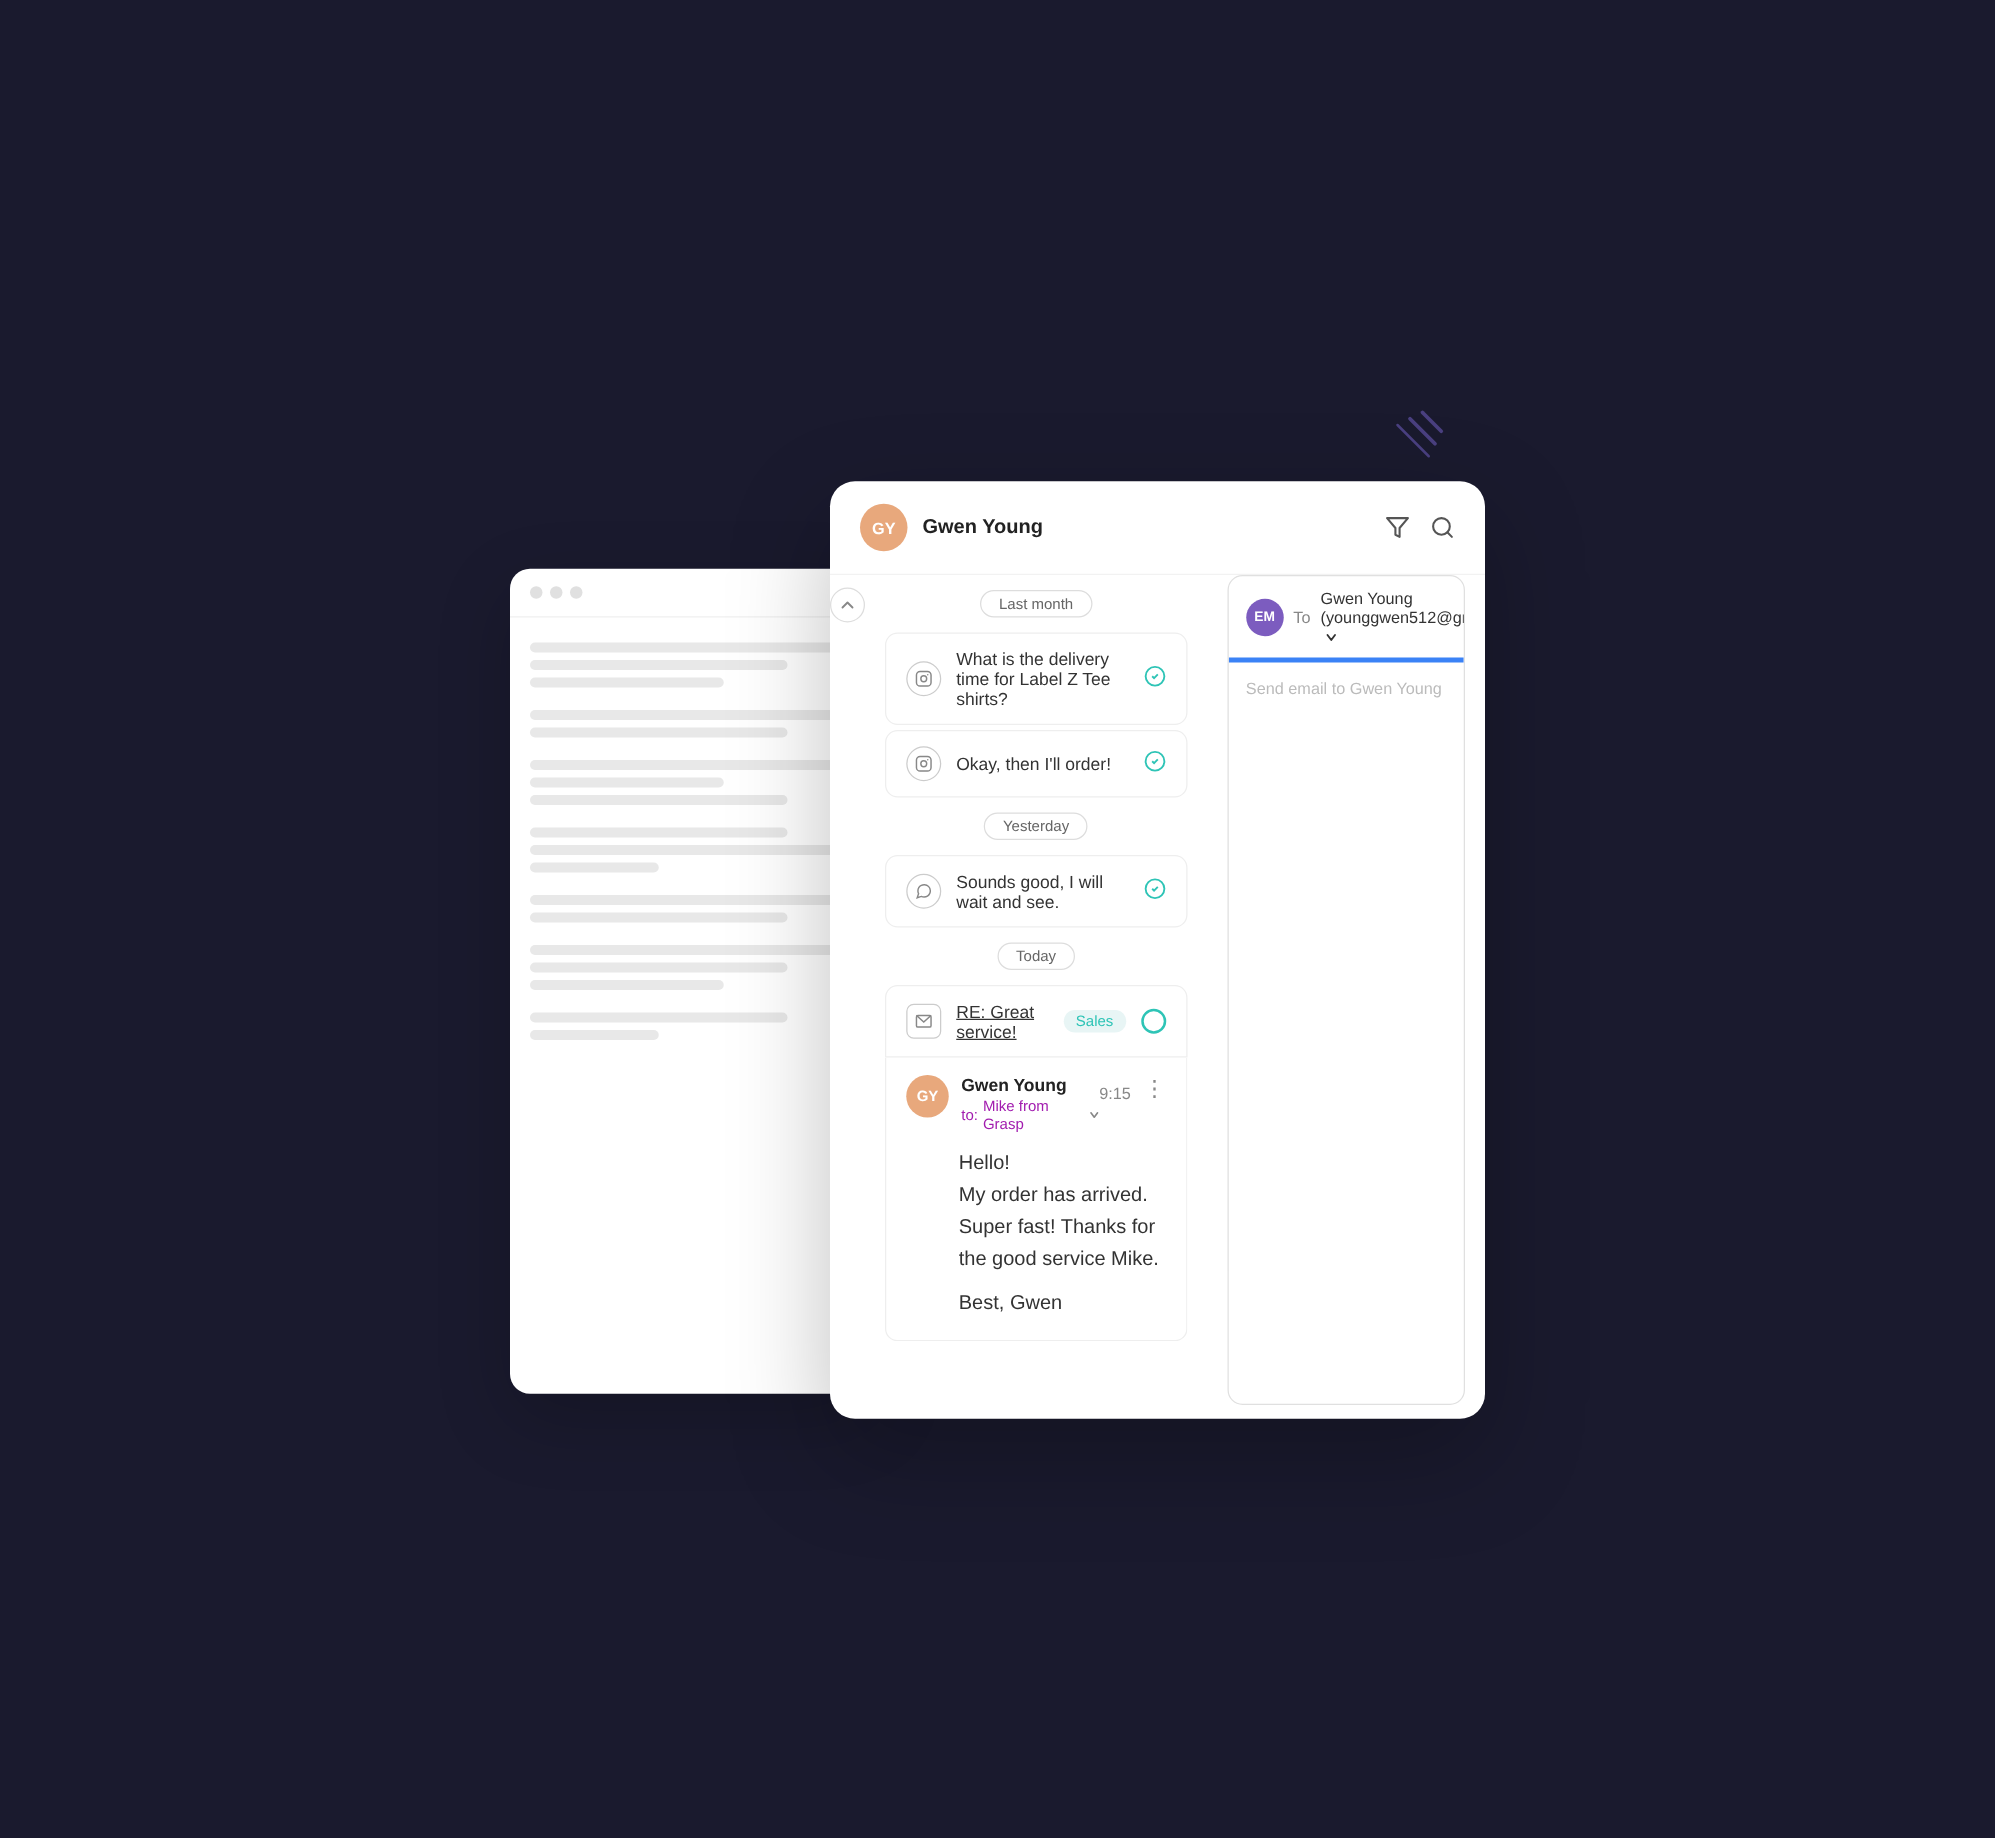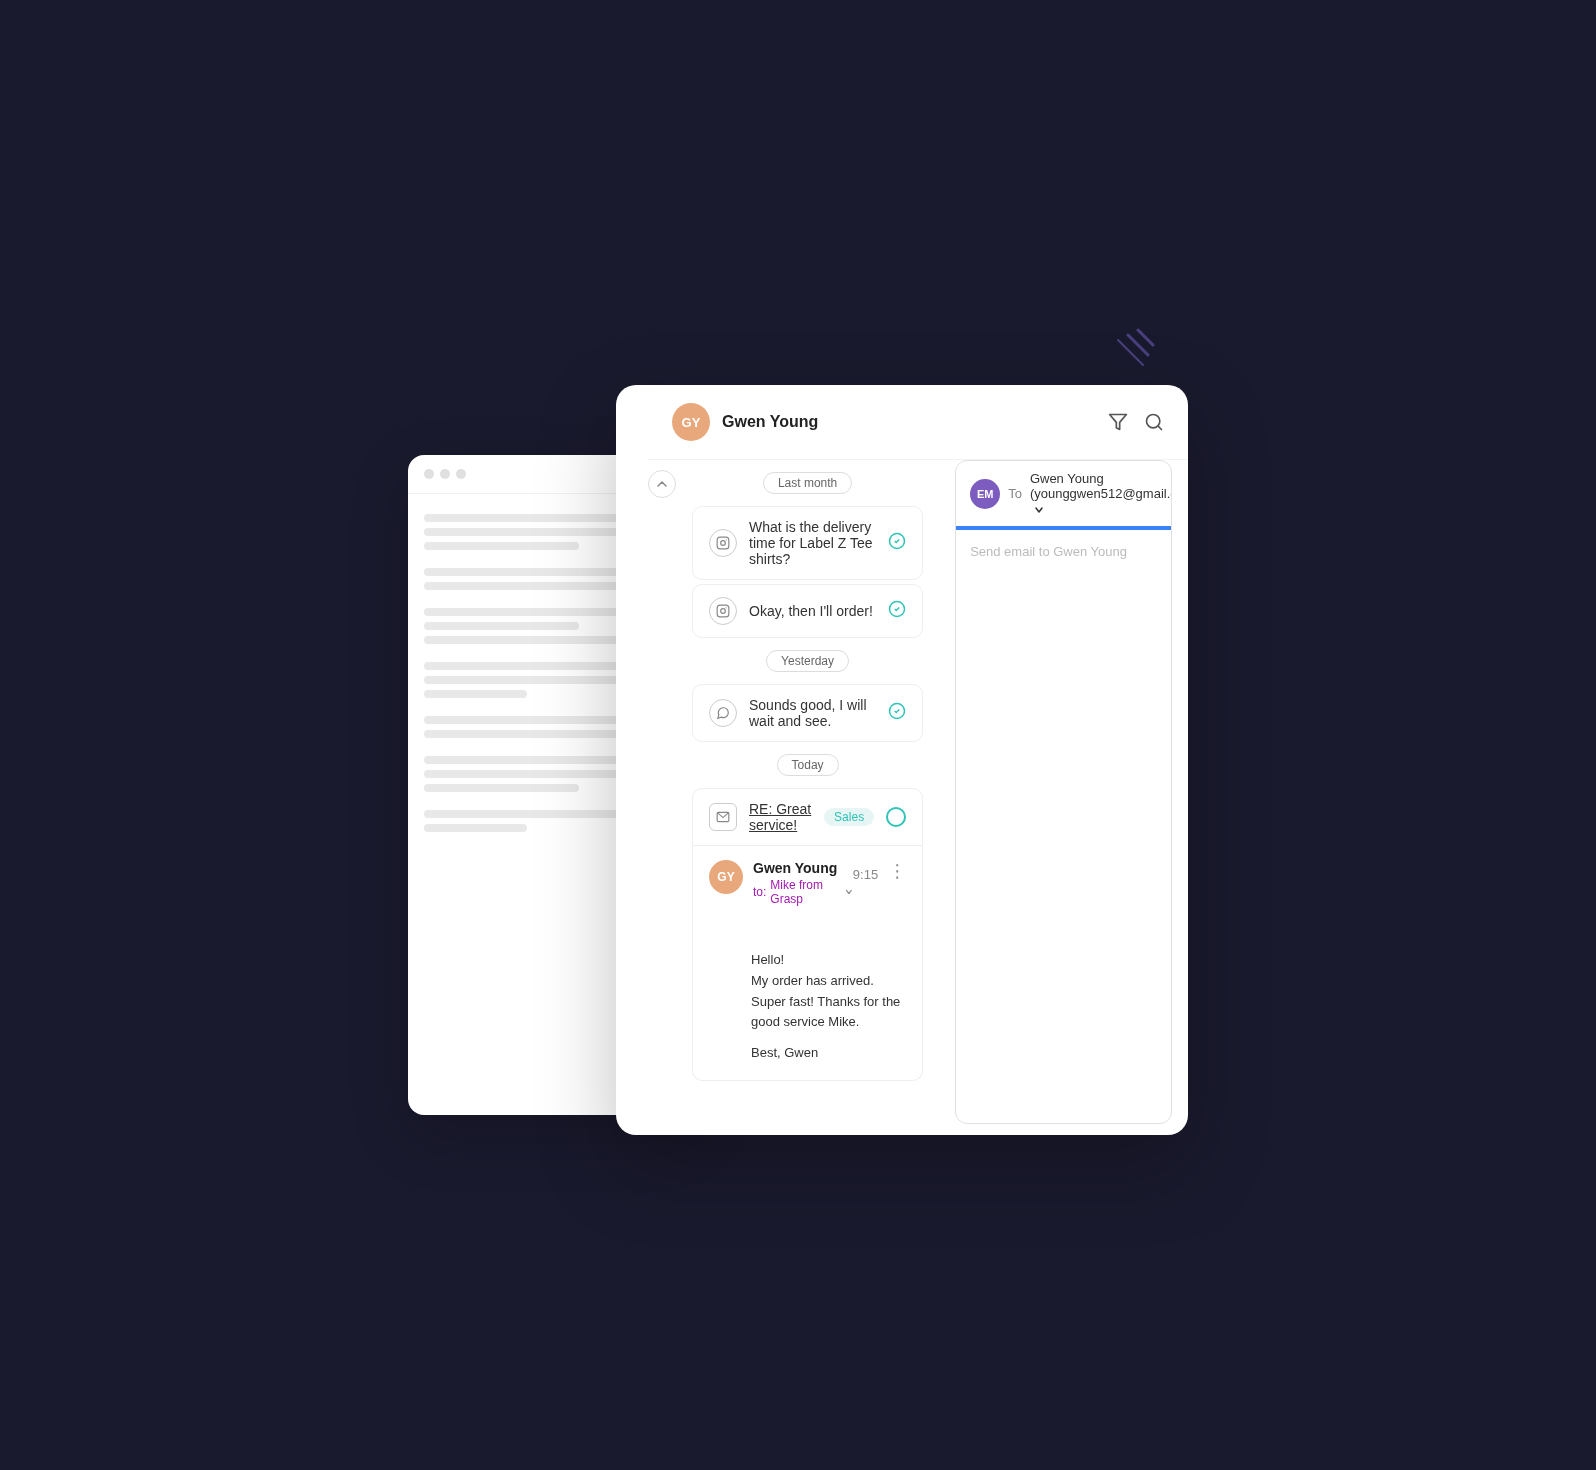--- a/index.html
+++ b/index.html
@@ -79,28 +79,27 @@
     .skeleton-line.short { width: 60%; }
     .skeleton-line.medium { width: 80%; }
     .skeleton-line.long { width: 95%; }
     .skeleton-line.xshort { width: 40%; }
 
     
     .main-window {
       position: absolute;
       right: 0;
       top: 60px;
-      width: 572px;
+      width: 524px;
       height: 750px;
       background: #fff;
       border-radius: 20px;
       box-shadow: 0 30px 80px rgba(0,0,0,0.25);
       overflow: hidden;
       z-index: 2;
-      padding-left: 32px;
     }
 
     
     .chat-header {
       display: flex;
       align-items: center;
       justify-content: space-between;
       padding: 18px 24px;
       border-bottom: 1px solid #f2f2f2;
     }
@@ -301,24 +300,23 @@
     }
 
     .email-more {
       color: #888;
       cursor: pointer;
       font-size: 18px;
     }
 
     .email-body {
       padding: 4px 16px 16px 58px;
-      font-size: 13px;
+      font-size: 16px;
       color: #333;
       line-height: 1.6;
-      margin-top: 32px;
     }
 
     
     .reply-composer {
       border: 1.5px solid #e0e0e0;
       border-radius: 12px;
       margin: 0 16px 16px;
       overflow: hidden;
     }
 

